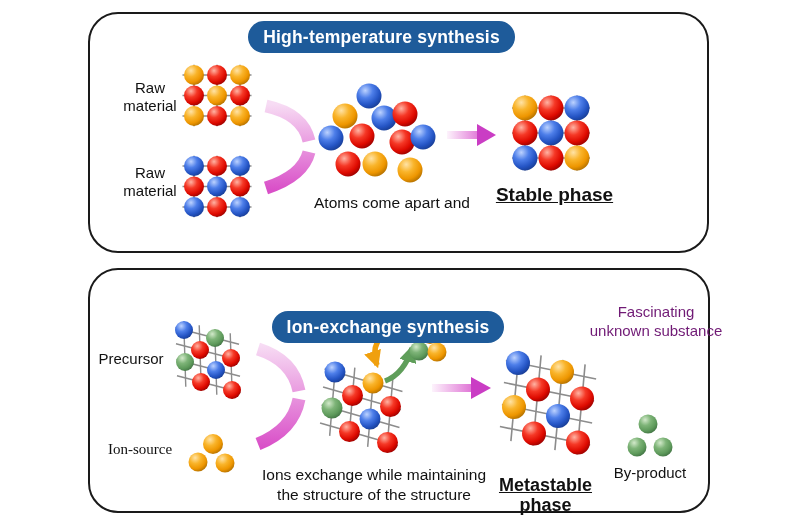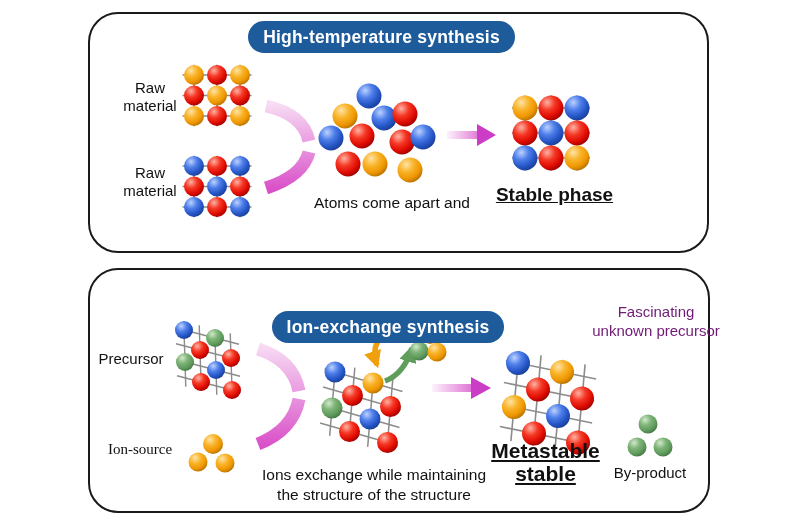--- a/index.html
+++ b/index.html
@@ -15,21 +15,21 @@
   #banner-bottom{left:272px;top:285px;width:232px;height:32px;margin-top:26px;}
   .lbl{position:absolute;z-index:3;font-size:15px;line-height:1.2;text-align:center;}
   .bold{font-weight:bold;text-decoration:underline;}
   #lbl-raw1{left:110px;top:79px;width:80px;}
   #lbl-raw2{left:110px;top:164px;width:80px;}
   #lbl-stable{left:477px;top:184px;width:155px;font-size:19px;}
   #cap-top{left:268px;top:193px;width:248px;font-size:15.5px;line-height:1.28;}
   #lbl-precursor{left:94px;top:350px;width:74px;}
   #lbl-ionsource{left:98px;top:440px;width:84px;font-family:Liberation Serif, serif;}
   #lbl-note{left:576px;top:303px;width:160px;color:#701a75;line-height:1.25;}
-  #lbl-metastable{left:478px;top:439px;width:135px;font-size:21px;line-height:1.1;}
+  #lbl-metastable{left:478px;top:476px;width:135px;font-size:18px;line-height:1.1;}
   #lbl-byproduct{left:600px;top:464px;width:100px;}
   #cap-bottom{left:245px;top:465px;width:258px;font-size:15.5px;line-height:1.28;}
 </style>
 </head>
 <body>
 
 <div id="canvas">
   <div id="panel-top" class="panel"></div>
   <div id="panel-bottom" class="panel"></div>
 
@@ -238,24 +238,24 @@
   <div id="lbl-raw2" class="lbl">Raw material</div>
   <div id="lbl-stable" class="lbl bold">Stable phase</div>
   <div id="cap-top" class="lbl">
     <div>Atoms come apart and</div>
   </div>
 
   <div id="lbl-precursor" class="lbl">Precursor</div>
   <div id="lbl-ionsource" class="lbl">Ion-source</div>
   <div id="lbl-note" class="lbl">
     <div>Fascinating</div>
-    <div>unknown precursor</div>
+    <div>unknown substance</div>
   </div>
   <div id="lbl-metastable" class="lbl bold">
     <div>Metastable</div>
-    <div>stable</div>
+    <div>phase</div>
   </div>
   <div id="lbl-byproduct" class="lbl">By-product</div>
   <div id="cap-bottom" class="lbl">
     <div>Ions exchange while maintaining</div>
     <div>the structure of the structure</div>
   </div>
 </div>
 
 </body></html>

